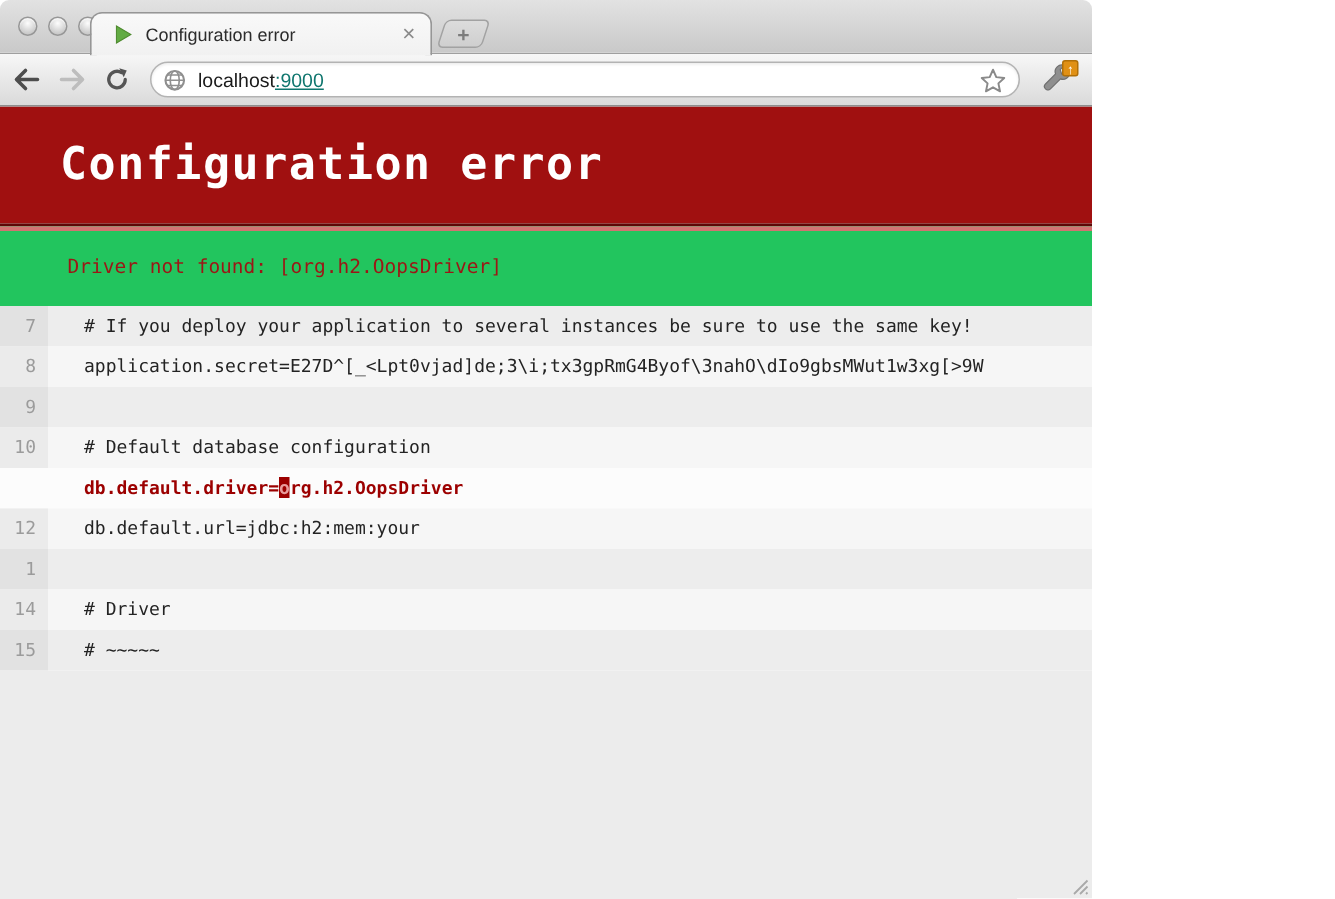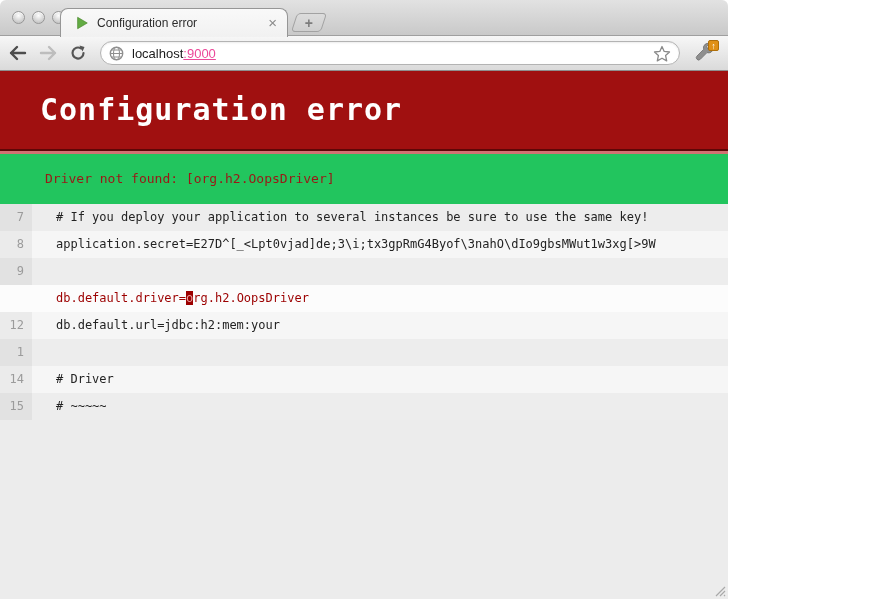--- a/index.html
+++ b/index.html
@@ -37,21 +37,21 @@
     background:linear-gradient(#f7f7f7,#dadada); border-bottom:1px solid #8e8e8e;
     display:flex; align-items:center; }
   .navbtn { width:24px; height:24px; display:flex; align-items:center;
     justify-content:center; margin-left:6px; }
   .urlbar { position:relative; flex:1 1 auto; height:24px; margin:0 10px 0 10px;
     background:#fff; border:1px solid #b3b3b3; border-radius:13px;
     display:flex; align-items:center; padding:0 30px 0 8px;
     box-shadow:inset 0 1px 2px rgba(0,0,0,.08); }
   .urlbar .globe { margin-right:8px; }
   .urltext { font-size:13px; color:#1b1b1b; }
-  .urlport { font-size:13px; color:#ec4899;text-decoration:underline; }
+  .urlport { font-size:13px; color:#0f766e;text-decoration:underline; }
   .star { position:absolute; right:8px; top:3px; }
   .wrenchbox { position:relative; width:30px; height:26px; margin-right:8px;
     flex:0 0 30px; display:flex; align-items:center; justify-content:center; }
   .badge { position:absolute; top:0; right:1px; width:11px; height:11px;
     background:#E09015; border:1px solid #b06f08; border-radius:2px;
     color:#fff; font-size:9px; line-height:10px; text-align:center;
     font-weight:bold; }
 
   
   .page { flex:1 1 auto; display:flex; flex-direction:column;
@@ -67,21 +67,21 @@
     font-size:13px; font-weight:bold; line-height:33px; padding-left:40px; }
 
   .code { flex:0 0 auto; }
   .row { display:flex; height:27px; line-height:27px; font-size:12px; }
   .row .ln { flex:0 0 32px; text-align:right; padding-right:8px; color:#9b9b9b; }
   .row .lc { flex:1 1 auto; padding-left:8px; color:#232323; white-space:pre;margin-left:16px; }
   .row.odd  { background:#ededed; } .row.odd  .ln { background:#e2e2e2; }
   .row.even { background:#f6f6f6; } .row.even .ln { background:#ebebeb; }
   .row.error { background:#fcfcfc; }
   .row.error .ln { background:#9C0000; color:#eab308; font-weight:bold;margin-top:40px; }
-  .row.error .lc { color:#9C0000; }
+  .row.error .lc { color:#9C0000;font-weight:bold; }
   .row.error .marker { background:#9C0000; color:#E89B9B; }
 
   .filler { flex:1 1 auto; background:#ececec; position:relative; }
   .grip { position:absolute; right:2px; bottom:2px; }
 </style>
 </head>
 <body>
 
 <div class="window">
 
@@ -153,20 +153,24 @@
         <span class="lc"># If you deploy your application to several instances be sure to use the same key!</span>
       </div>
       <div class="row even">
         <span class="ln">8</span>
         <span class="lc">application.secret=E27D^[_&lt;Lpt0vjad]de;3\i;tx3gpRmG4Byof\3nahO\dIo9gbsMWut1w3xg[&gt;9W</span>
       </div>
       <div class="row odd">
         <span class="ln">9</span>
         <span class="lc"></span>
       </div>
+      <div class="row even">
+        <span class="ln">10</span>
+        <span class="lc"># Default database configuration</span>
+      </div>
       <div class="row error">
         <span class="ln">11</span>
         <span class="lc"><span>db.default.driver=</span><span class="marker">o</span><span>rg.h2.OopsDriver</span></span>
       </div>
       <div class="row even">
         <span class="ln">12</span>
         <span class="lc">db.default.url=jdbc:h2:mem:your</span>
       </div>
       <div class="row odd">
         <span class="ln">1</span>

